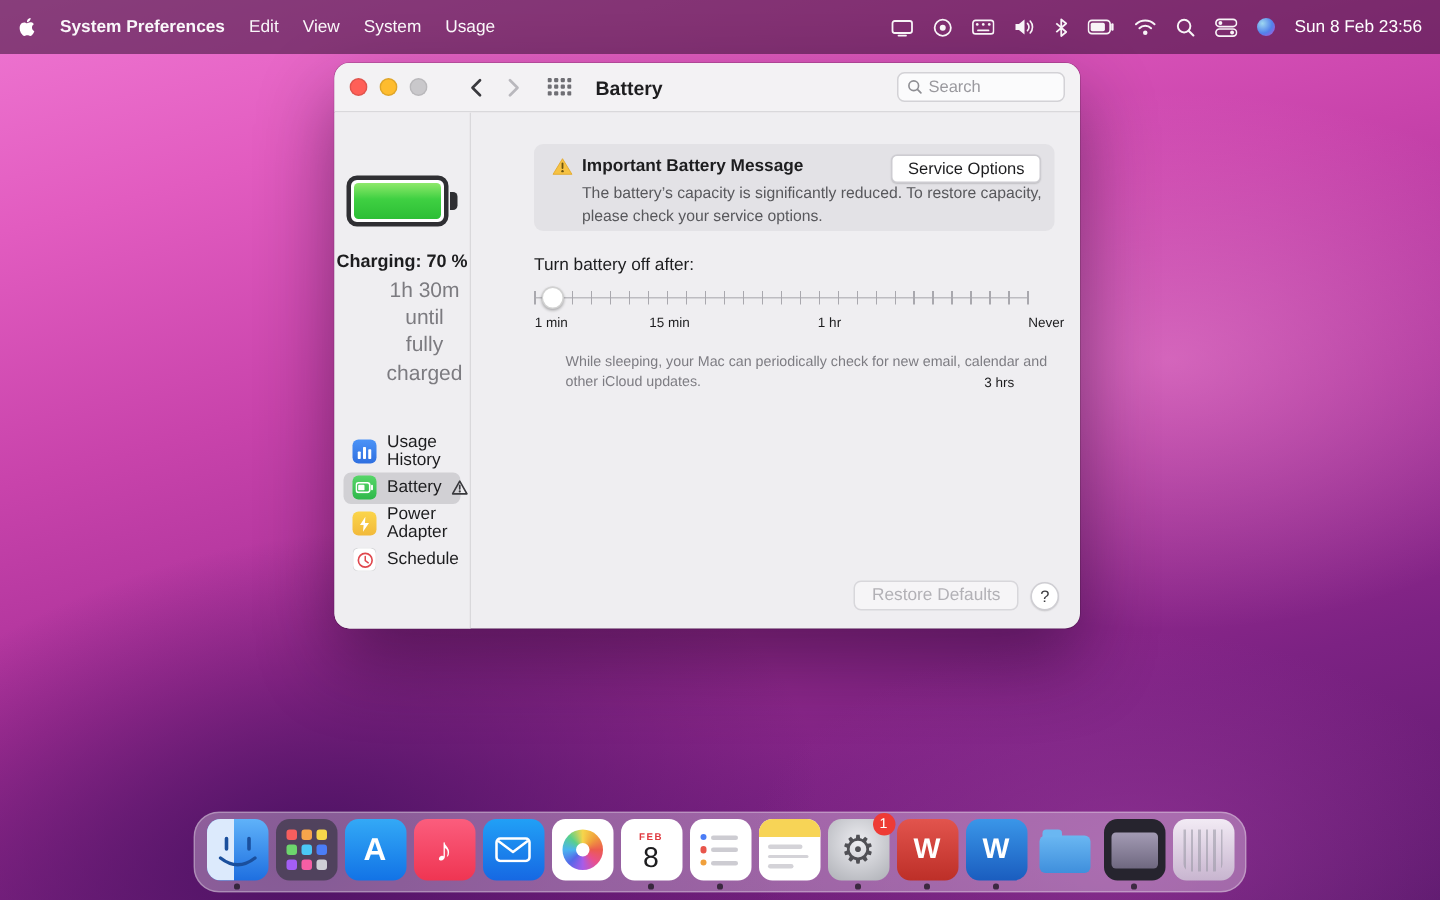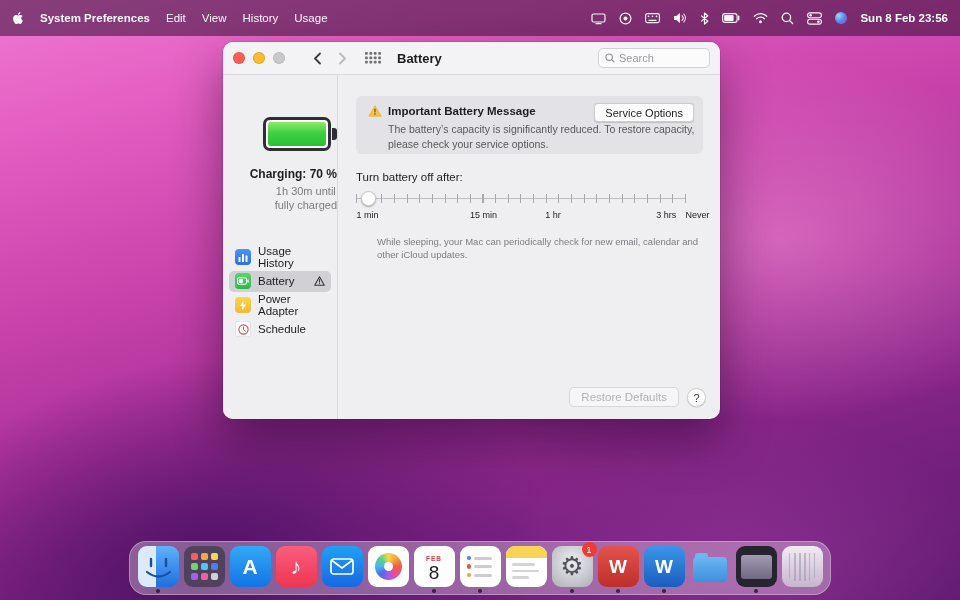--- a/index.html
+++ b/index.html
@@ -17,21 +17,21 @@
   
   .menubar { position:absolute; top:0; left:0; right:0; height:36px; background:rgba(42,10,44,.52);
     display:flex; align-items:center; justify-content:space-between; padding:13px 12px; color:#fff; z-index:50; }
   .mb-left, .mb-right { display:flex; align-items:center; }
   .mb-left { gap:16px; }
   .mb-right { gap:13px; }
   .mb-item { font-size:11.5px; color:rgba(255,255,255,.96); cursor:default; }
   .mb-item.bold { font-weight:bold; }
   .apple-wrap { display:flex; align-items:center; }
   .mb-ic { display:flex; align-items:center; opacity:.95; }
-  .mb-clock { font-size:11.5px; white-space:nowrap;font-weight:bold; }
+  .mb-clock { font-size:11.5px; white-space:nowrap; }
   .siri-orb { width:12px; height:12px; border-radius:50%;
     background: radial-gradient(circle at 30% 30%, #9fe0f7, #4f86f2 55%, #c04fd8 100%); }
 
   
   .window { position:absolute; left:223px; top:42px; width:497px; height:377px; border-radius:10px;
     background:#efeef1; box-shadow:0 22px 50px rgba(20,0,30,.45), 0 0 0 .5px rgba(0,0,0,.2); z-index:10; }
   .titlebar { position:absolute; top:0; left:0; right:0; height:33px; background:#f3f2f4;
     border-bottom:1px solid #d9d8db; border-radius:10px 10px 0 0; display:flex; align-items:center; padding:0 10px; }
   .traffic { display:flex; gap:8px; margin-right:20px; }
   .tl { width:12px; height:12px; border-radius:50%; }
@@ -41,30 +41,30 @@
   .nav { display:flex; align-items:center; padding:0 8px; }
   .grid-all { margin:0 10px 0 10px; display:flex; align-items:center; }
   .win-title { font-size:13px; font-weight:bold; color:#1d1d1f; margin-left:6px; }
   .searchbox { margin-left:auto; display:flex; align-items:center; gap:4px; width:112px; height:20px;
     background:#fbfbfc; border:1px solid #d3d2d6; border-radius:5px; padding:0 6px; }
   .searchbox input { border:none; outline:none; background:transparent; width:80px; font-size:11px; color:#333;
     font-family:"Liberation Sans","DejaVu Sans",sans-serif; }
   .searchbox input::placeholder { color:#9a999e; }
 
   
-  .sidebar { position:absolute; top:33px; left:0; bottom:0; width:115px; border-right:1px solid #d9d8db;
-    border-radius:0 0 0 10px; background:#efeef1; display:flex; flex-direction:column; align-items:flex-end; }
+  .sidebar { position:absolute; top:33px; left:0; bottom:0; width:91px; border-right:1px solid #d9d8db;
+    border-radius:0 0 0 10px; background:#efeef1; display:flex; flex-direction:column; align-items:center; }
   .bat-graphic { margin-top:42px; position:relative; width:74px; height:34px; }
   .bat-body { position:absolute; left:0; top:0; width:68px; height:34px; border:3px solid #2f2f33; border-radius:7px;
     background:#fff; padding:2px; }
   .bat-fill { width:100%; height:100%; border-radius:3px;
     background:linear-gradient(180deg,#8fe96b 0%,#3fd042 45%,#2cbe35 100%); }
   .bat-nub { position:absolute; right:0; top:11px; width:5px; height:12px; background:#2f2f33; border-radius:0 3px 3px 0; }
   .charge-title { margin-top:16px; font-size:12px; font-weight:bold; color:#1d1d1f; }
-  .charge-sub { margin-top:3px; font-size:11px; color:#7c7b80; text-align:center; line-height:1.3; }
+  .charge-sub { margin-top:3px; font-size:14px; color:#7c7b80; text-align:center; line-height:1.3;margin-left:30px; }
   .side-items { margin-top:34px; width:100%; display:flex; flex-direction:column; gap:3px; }
   .side-item { display:flex; align-items:center; gap:7px; height:21px; margin:0 6px; padding:0 6px; border-radius:5px; font-size:11.5px; color:#1d1d1f; }
   .side-item.selected { background:#d1d0d4; }
   .si-icon { width:16px; height:16px; border-radius:4px; display:flex; align-items:center; justify-content:center; flex:0 0 16px; }
   .si-icon.usage { background:linear-gradient(180deg,#4b93f7,#2f6fe0); }
   .si-icon.batt { background:linear-gradient(180deg,#57d669,#2fb84a); }
   .si-icon.power { background:linear-gradient(180deg,#fbd54b,#f2b93a); }
   .si-icon.sched { background:#fff; box-shadow:inset 0 0 0 .5px #cfcfd3; }
   .si-warn { margin-left:auto; display:flex; align-items:center; }
 
@@ -160,21 +160,21 @@
   <div class="menubar">
     <div class="mb-left">
       <span class="apple-wrap">
         <svg width="12" height="14" viewBox="0 0 24 24">
             <path fill="#fff" d="M12.152 6.896c-.948 0-2.415-1.078-3.96-1.04-2.04.027-3.91 1.183-4.961 3.014-2.117 3.675-.546 9.103 1.519 12.09 1.013 1.454 2.208 3.09 3.792 3.039 1.52-.065 2.09-.987 3.935-.987 1.831 0 2.35.987 3.96.948 1.637-.026 2.676-1.48 3.676-2.948 1.156-1.688 1.636-3.325 1.662-3.415-.039-.013-3.182-1.221-3.22-4.857-.026-3.04 2.48-4.494 2.597-4.559-1.429-2.09-3.623-2.324-4.39-2.376-2-.156-3.675 1.09-4.61 1.09zM15.53 3.83c.843-1.012 1.4-2.427 1.245-3.83-1.207.052-2.662.805-3.532 1.818-.78.896-1.454 2.338-1.273 3.714 1.338.104 2.715-.688 3.559-1.701"></path>
           </svg>
       </span>
       <span class="mb-item bold">System Preferences</span>
       <span class="mb-item">Edit</span>
       <span class="mb-item">View</span>
-      <span class="mb-item">History</span>
+      <span class="mb-item">System</span>
       <span class="mb-item">Usage</span>
     </div>
     <div class="mb-right">
       <span class="mb-ic">
         <svg width="15" height="13" viewBox="0 0 15 13">
             <rect x="1" y="2" width="13" height="8" rx="1.5" fill="none" stroke="#fff" stroke-width="1.2"></rect>
             <path d="M5 11.7h5" stroke="#fff" stroke-width="1.2" stroke-linecap="round"></path>
           </svg>
       </span>
       <span class="mb-ic">
@@ -361,23 +361,23 @@
 
       <div class="display-label">Turn battery off after:</div>
 
       <div class="slider">
         <div class="slider-line"></div>
         <div class="slider-ticks"></div>
         <div class="slider-thumb"></div>
       </div>
       <div class="tick-labels">
         <span class="tick-label" style="left:3.5%;">1 min</span>
-        <span class="tick-label" style="left:27.4%;margin-left:37px;">15 min</span>
+        <span class="tick-label" style="left:27.4%;">15 min</span>
         <span class="tick-label" style="left:59.7%;">1 hr</span>
-        <span class="tick-label" style="left:94%;">3 hrs</span>
+        <span class="tick-label" style="left:94%;margin-top:40px;">3 hrs</span>
         <span class="tick-label" style="left:103.5%;">Never</span>
       </div>
 
       <div class="cb-group">
         <div class="cb-sub">While sleeping, your Mac can periodically check for new email, calendar and other iCloud updates.</div>
       </div>
     </div>
 
     <button class="restore-btn" aria-disabled="true">Restore Defaults</button>
     <span class="help-btn">?</span>

